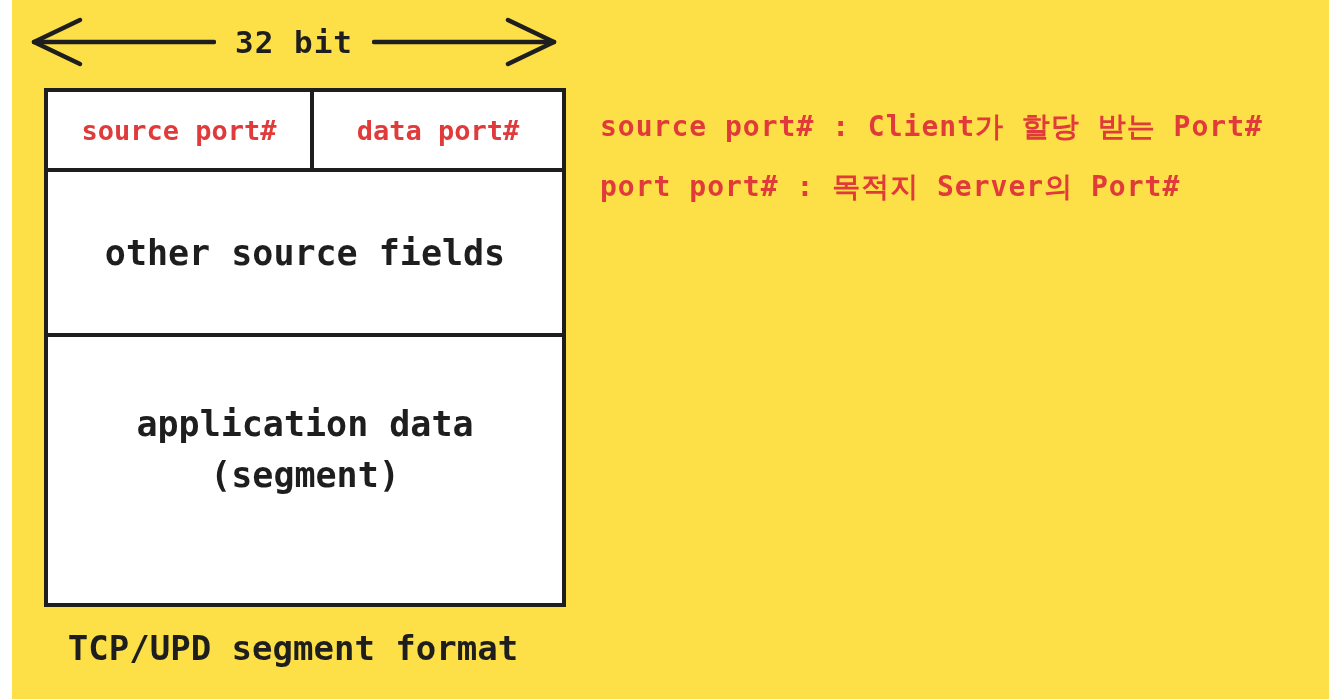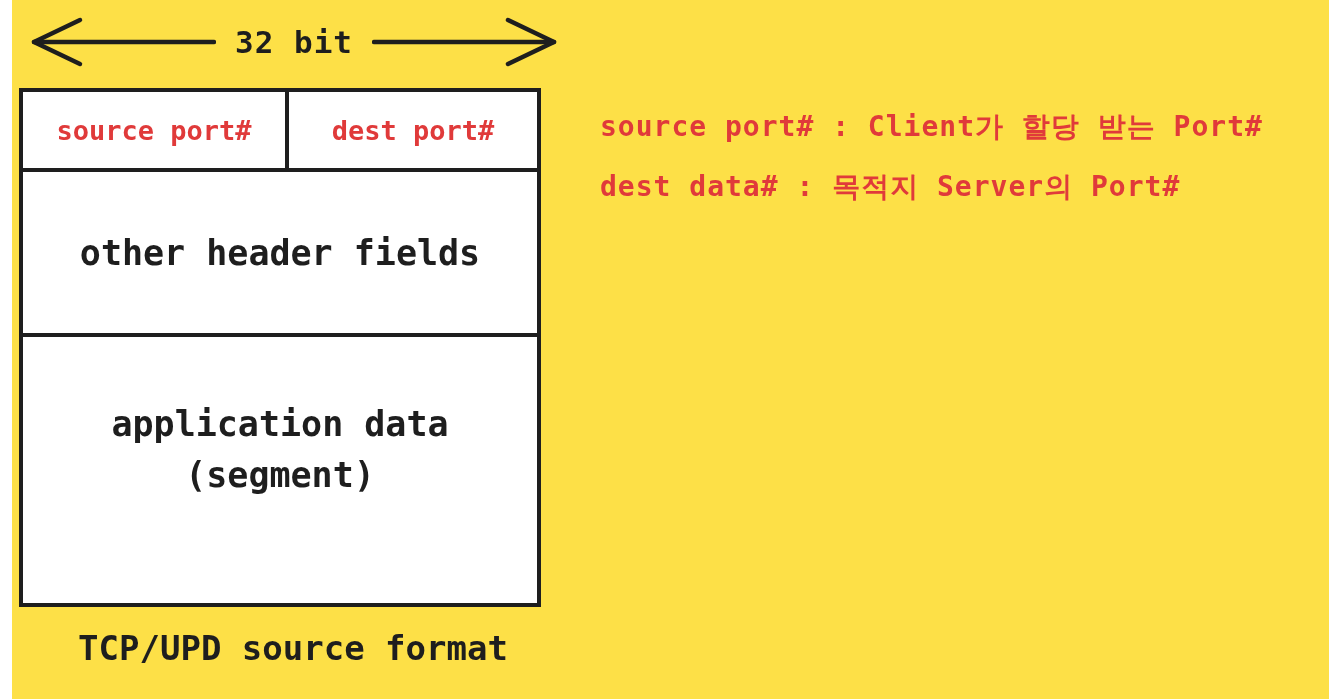--- a/index.html
+++ b/index.html
@@ -34,21 +34,21 @@
     text-align: center;
     font-size: 31px;
     font-weight: bold;
     letter-spacing: 1px;
     white-space: nowrap;
   }
 
   
   .segment-box {
     position: absolute;
-    left: 7px;
+    left: 32px;
     top: 88px;
     width: 522px;
     height: 519px;
     border: 4px solid #1e1e1e;
     box-sizing: border-box;
     display: flex;
     flex-direction: column;
     background: #ffffff;
   }
   .row { box-sizing: border-box; }
@@ -142,30 +142,30 @@
       <line x1="2" y1="28" x2="182" y2="28" stroke="#1e1e1e" stroke-width="4.5" stroke-linecap="round"></line>
     </svg>
   </div>
 
   <div class="segment-box">
     <div class="row ports-row">
       <div class="port-cell cell-source">
         <span>source port#</span>
       </div>
       <div class="port-cell cell-dest">
-        <span>dest port#</span>
+        <span>data port#</span>
       </div>
     </div>
     <div class="row other-row">
-      <span>other header fields</span>
+      <span>other source fields</span>
     </div>
     <div class="row payload-row">
       <span>application data</span>
       <span>(segment)</span>
     </div>
   </div>
 
-  <div class="caption">TCP/UPD source format</div>
+  <div class="caption">TCP/UPD segment format</div>
 
   <div class="annotation annotation-1">source port# : Client가 할당 받는 Port#</div>
-  <div class="annotation annotation-2">dest data# : 목적지 Server의 Port#</div>
+  <div class="annotation annotation-2">port port# : 목적지 Server의 Port#</div>
 
 </div>
 
 </body></html>

